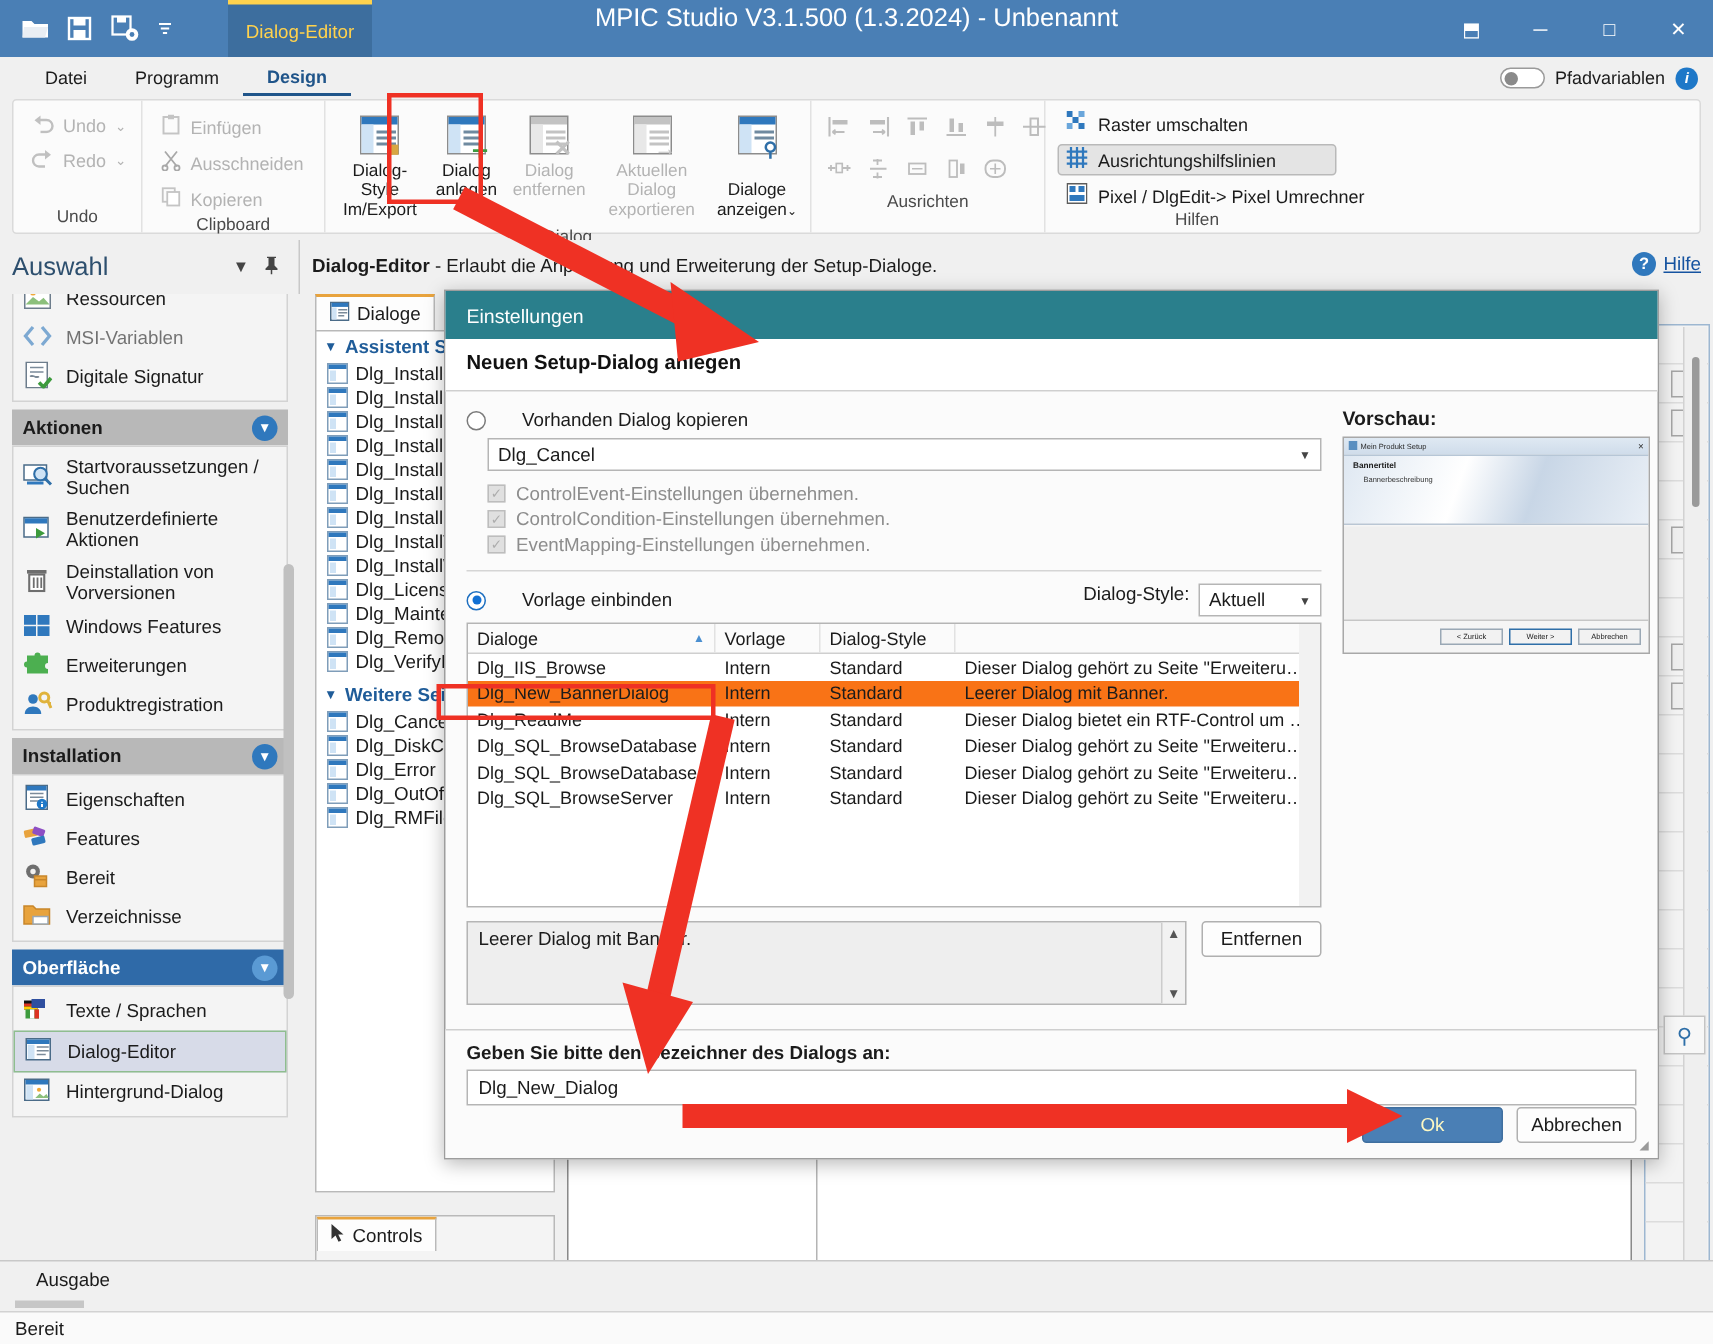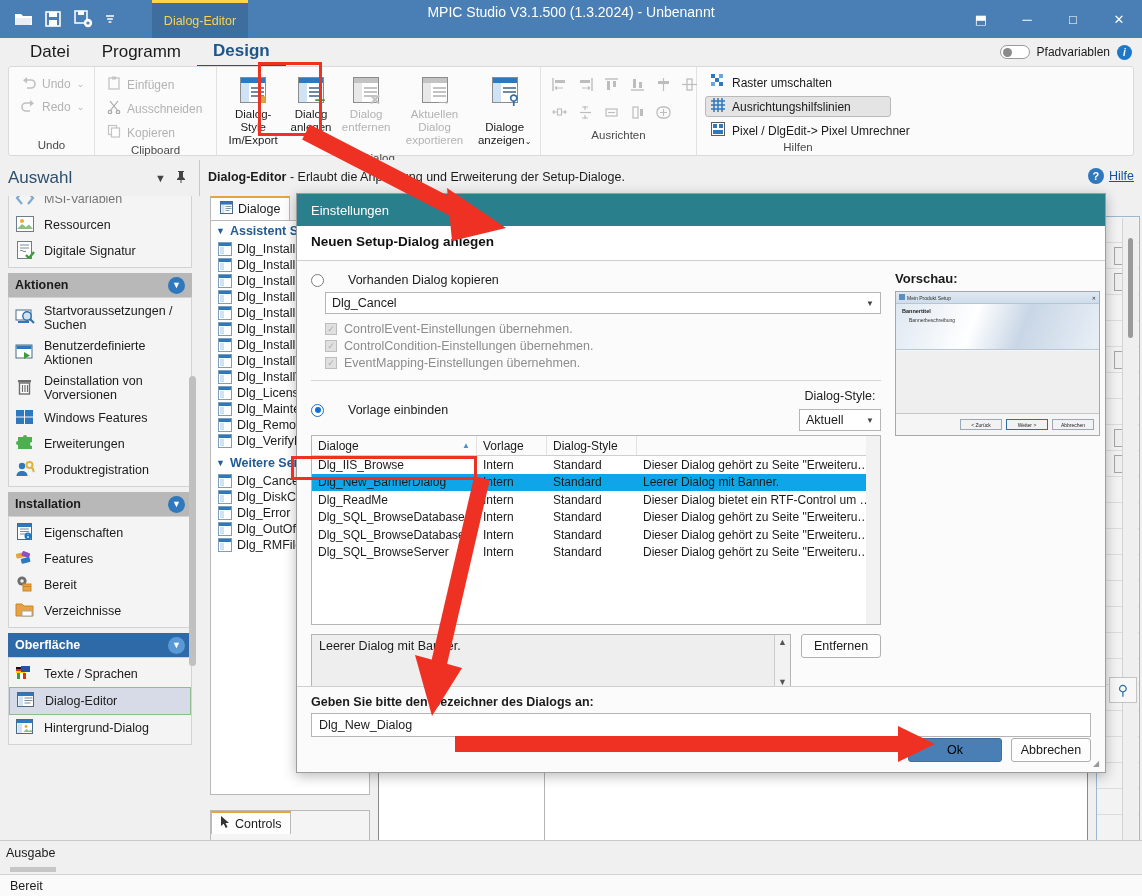--- a/index.html
+++ b/index.html
@@ -23,32 +23,32 @@
   .qat .qicon { width:20px; height:18px; position:relative; cursor:pointer; }
   .tab-app {
     position:absolute; left:152px; top:0; width:96px; height:38px;
     background:#3d6e9e; border-top:3px solid #ffd24d;
     display:flex; align-items:center; justify-content:center;
     color:#ffd24d; font-size:12.5px; cursor:pointer;
   }
   .title-text {
     position:absolute; left:0; right:0; top:0; height:24px;
     display:flex; align-items:center; justify-content:center;
-    color:#ffffff; font-size:14px; pointer-events:none;
+    color:#ffffff; font-size:17px; pointer-events:none;
   }
   .winbtns { position:absolute; right:0; top:0; height:38px; display:flex; }
   .winbtn { width:46px; height:38px; display:flex; align-items:center;
             justify-content:center; color:#fff; font-size:13px; cursor:pointer; }
 
   
   .menubar {
     position:absolute; left:0; top:38px; width:1142px; height:28px;
     background:#f0f0f0; display:flex; align-items:center; padding-left:14px; gap:0;
   }
-  .menuitem { padding:4px 16px; font-size:17px; color:#1b1b1b; cursor:pointer; }
+  .menuitem { padding:4px 16px; font-size:12px; color:#1b1b1b; cursor:pointer; }
   .menuitem.active { color:#20558a; font-weight:bold; border-bottom:2px solid #20558a; }
   .pathvar {
     position:absolute; right:10px; top:38px; height:28px;
     display:flex; align-items:center; gap:7px; font-size:12px;
   }
   .toggle {
     width:30px; height:14px; border-radius:8px; background:#ffffff;
     border:1px solid #9a9a9a; position:relative; cursor:pointer;
   }
   .toggle::after {
@@ -198,21 +198,21 @@
               background:#efefef; border-left:1px solid #d2d2d2; }
   .rdthumb { position:absolute; left:5px; top:20px; width:5px; height:100px;
              background:#9a9a9a; border-radius:3px; }
   .magnify { position:absolute; right:2px; top:460px; width:28px; height:26px;
              background:#f7f7f7; border:1px solid #c4c4c4; display:flex;
              align-items:center; justify-content:center; color:#2f6fa8;
              font-size:14px; cursor:pointer; }
 
   .outputpane { position:absolute; left:0; top:840px; width:1142px; height:34px;
                 background:#f0f0f0; border-top:1px solid #c8c8c8; }
-  .outputpane .lbl { padding:5px 10px 0 6px; font-size:12.5px; }
+  .outputpane .lbl { padding:5px 10px 0 24px; font-size:12.5px; }
   .outputpane .tabmark { position:absolute; left:10px; bottom:2px; width:46px;
                          height:5px; background:#c6c6c6; }
   .statusbar { position:absolute; left:0; top:874px; width:1142px; height:22px;
                background:#fafafa; border-top:1px solid #d2d2d2;
                display:flex; align-items:center; padding-left:10px; font-size:12.5px; }
 
   
   .modal {
     position:absolute; left:296px; top:193px; width:810px; height:580px;
     background:#fbfbfb; border:1px solid #9d9d9d; box-shadow:0 3px 12px rgba(0,0,0,.28);
@@ -245,36 +245,36 @@
 
   .hr { height:1px; background:#d5d5d5; margin:9px 0 8px 0; }
 
   .grid { border:1px solid #b5b5b5; background:#fff; height:190px; overflow:hidden;
           margin-top:4px; }
   .ghdr { display:flex; height:20px; background:#fbfbfb; border-bottom:1px solid #cfcfcf;
           font-size:12px; }
   .gcell { padding:2px 6px; overflow:hidden; white-space:nowrap; text-overflow:ellipsis; }
   .ghdr .gcell { border-right:1px solid #e2e2e2; display:flex; align-items:center; }
   .grow { display:flex; height:17.5px; font-size:12px; align-items:center; cursor:pointer; }
-  .grow.sel { background:#0ea5e9; }
+  .grow.sel { background:#f97316; }
   .c1 { width:165px; } .c2 { width:70px; } .c3 { width:90px; } .c4 { flex:1; }
 
   .gscroll { position:absolute; right:0; top:0; bottom:0; width:14px; background:#f2f2f2; }
 
   .desc { height:56px; border:1px solid #b5b5b5; background:#eeeeee;
           font-size:12.5px; padding:4px 7px; position:relative; }
   .descsb { position:absolute; right:0; top:0; bottom:0; width:16px;
             background:#f2f2f2; border-left:1px solid #ccc;
             display:flex; flex-direction:column; justify-content:space-between;
             align-items:center; padding:2px 0; font-size:9px; color:#555; }
 
   .btn { height:24px; min-width:80px; border:1px solid #b0b0b0; background:#fdfdfd;
          border-radius:3px; font-size:12.5px; display:flex; align-items:center;
          justify-content:center; cursor:pointer; }
-  .btn.primary { background:#4a7fb5; color:#000000; border-color:#3f6f9f; min-width:94px; }
+  .btn.primary { background:#4a7fb5; color:#fef9c3; border-color:#3f6f9f; min-width:94px; }
 
   .prevlabel { font-weight:bold; font-size:13px; padding-bottom:5px; }
   .prevbox { width:205px; height:145px; border:1px solid #a8a8a8; background:#f5f5f5;
              position:relative; overflow:hidden; }
   .prev-tb { height:12px; background:linear-gradient(#dfe9f3,#cfdcea);
              border-bottom:1px solid #b6c6d6; display:flex; align-items:center;
              padding:0 3px; font-size:5px; color:#2b2b2b; gap:2px; }
   .prev-banner { height:46px; background:linear-gradient(110deg,#dfe8f2 0%,#ffffff 38%,#c8d6e6 62%,#e9eff6 100%);
                  border-bottom:1px solid #b9c6d4; padding:4px 6px; }
   .prev-banner .t1 { font-size:5.5px; font-weight:bold; color:#1b1b1b; }
@@ -623,37 +623,37 @@
         <svg width="10" height="12" viewBox="0 0 10 12">
             <path d="M2 0h6v1H7v5l2 2v1H1V8l2-2V1H2z" fill="#444"></path>
             <path d="M5 9v3" stroke="#444" stroke-width="1"></path>
           </svg>
       </span>
     </div>
 
     <div class="navscroll">
 
       <div class="navlist" style="margin-top:-14px">
-        <div class="navitem" style="opacity:.6">
-          <span class="ic">
-            <svg width="20" height="18" viewBox="0 0 20 18">
-                <path d="M7 3L2 9l5 6M13 3l5 6-5 6" stroke="#2f78bd" stroke-width="2.2" fill="none"></path>
-              </svg>
-          </span>
-          <span>MSI-Variablen</span>
-        </div>
         <div class="navitem">
           <span class="ic">
             <svg width="20" height="18" viewBox="0 0 20 18">
                 <rect x="1.5" y="1.5" width="17" height="15" fill="#fff" stroke="#6d7d8c"></rect>
                 <circle cx="7" cy="6" r="2" fill="#f0a838"></circle>
                 <path d="M2 14l5-5 4 3 3-2.5 4 4.5z" fill="#8cc07c"></path>
               </svg>
           </span>
           <span>Ressourcen</span>
+        </div>
+        <div class="navitem" style="opacity:.6">
+          <span class="ic">
+            <svg width="20" height="18" viewBox="0 0 20 18">
+                <path d="M7 3L2 9l5 6M13 3l5 6-5 6" stroke="#2f78bd" stroke-width="2.2" fill="none"></path>
+              </svg>
+          </span>
+          <span>MSI-Variablen</span>
         </div>
         <div class="navitem">
           <span class="ic">
             <svg width="20" height="18" viewBox="0 0 20 18">
                 <rect x="2.5" y="0.5" width="14" height="17" fill="#fff" stroke="#6d7d8c"></rect>
                 <path d="M5 4h9M5 7h9M5 10c2-2 4 2 6 0" stroke="#7b8b9a" stroke-width="1"></path>
                 <path d="M11 14l3 3 5-6" stroke="#3d9b3d" stroke-width="2.4" fill="none"></path>
               </svg>
           </span>
           <span>Digitale Signatur</span>
@@ -1092,21 +1092,21 @@
           </div>
         </div>
 
         <div class="hr"></div>
 
         <div style="display:flex; align-items:center;">
           <div class="radiorow">
             <span class="radio on"></span>
             <span>Vorlage einbinden</span>
           </div>
-          <div style="margin-left:auto; display:flex; align-items:center; gap:6px;flex-direction:column;">
+          <div style="margin-left:auto; display:flex; gap:6px;">
             <span style="font-size:12.5px">Dialog-Style:</span>
             <div class="combo" style="width:82px">
               <span>Aktuell</span>
               <span class="arw">▼</span>
             </div>
           </div>
         </div>
 
         <div class="grid" style="position:relative">
           <div class="ghdr">

